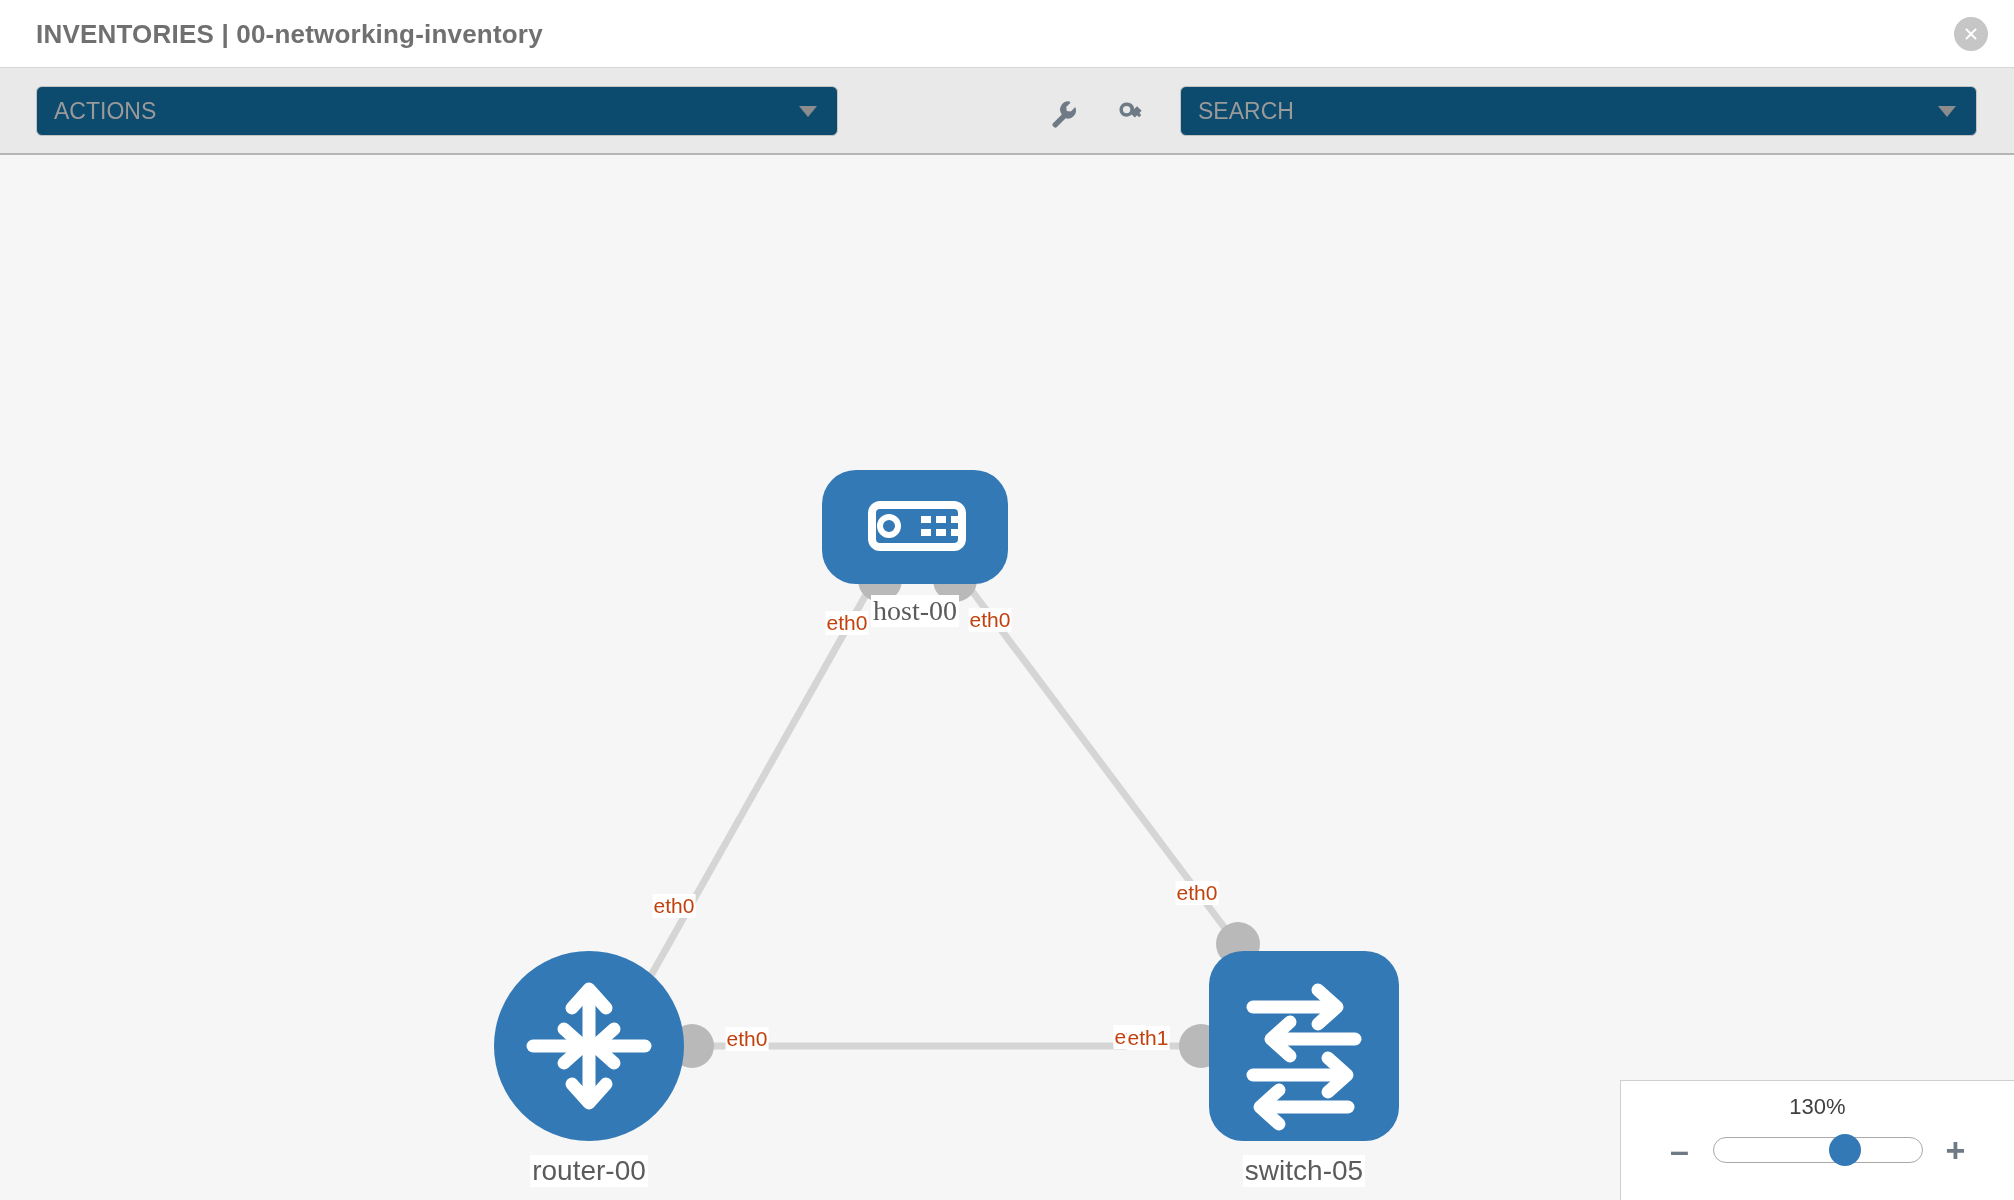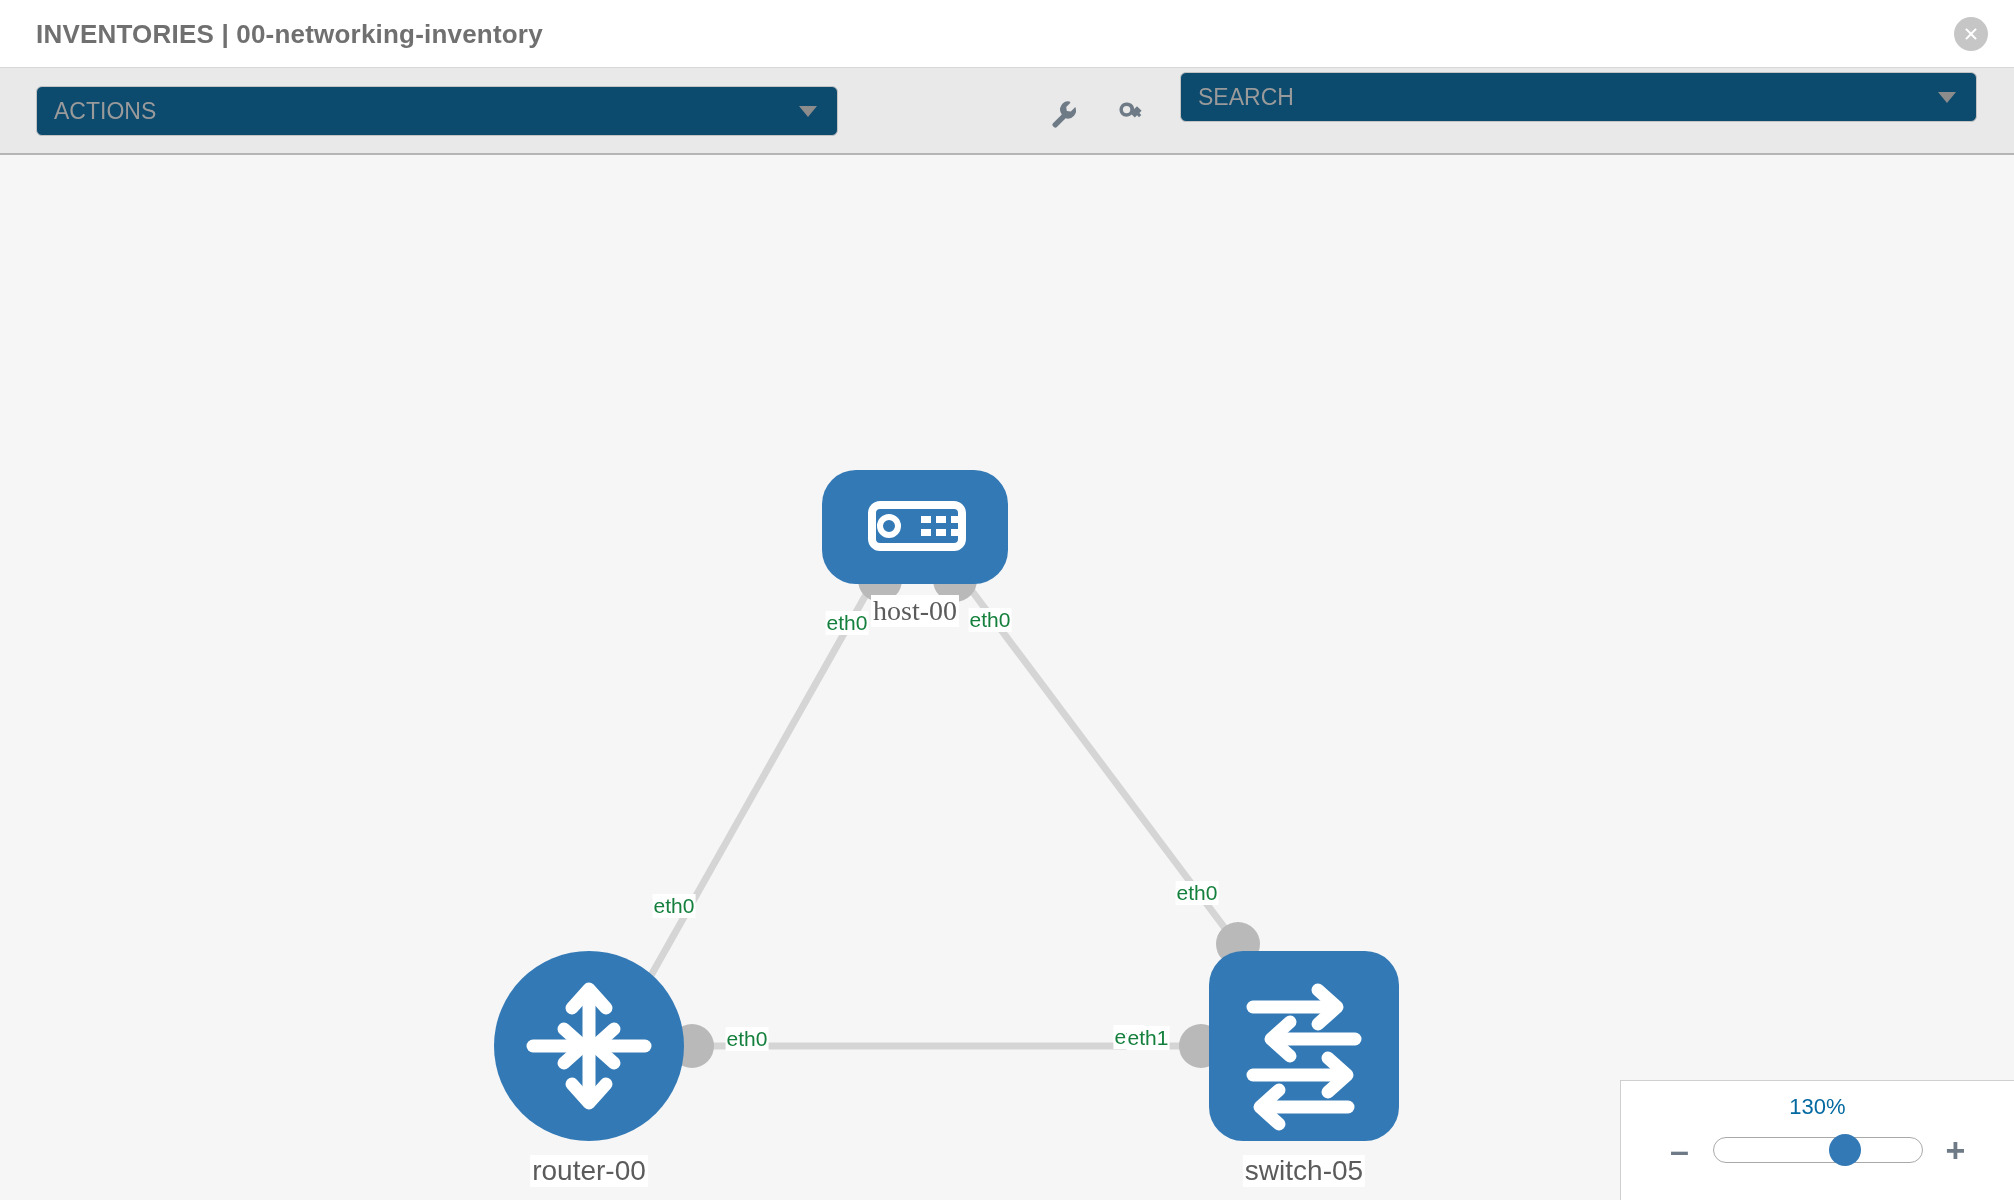--- a/index.html
+++ b/index.html
@@ -68,21 +68,21 @@
     overflow: hidden;
   }
   .caret {
     width: 0; height: 0;
     border-left: 9px solid transparent;
     border-right: 9px solid transparent;
     border-top: 11px solid #8c8c8c;
     margin-right: 20px;
   }
   #actions-select { left: 36px; top: 18px; width: 802px; }
-  #search-select  { left: 1180px; top: 4px; width: 797px; gap: 41px; }
+  #search-select  { left: 1180px; top: 18px; width: 797px; gap: 41px; }
 
   .tool-icon {
     position: absolute;
     top: 28px;
     width: 34px; height: 34px;
     cursor: pointer;
     display: flex;
     align-items: center;
     justify-content: center;
   }
@@ -108,21 +108,21 @@
     font-size: 28px;
     color: #5b5b5b;
     background: #ffffff;
     white-space: nowrap;
     transform: translate(-50%, 0);
     padding: 0 2px;
   }
   .edge-label {
     position: absolute;
     font-size: 21px;
-    color: #15803d;
+    color: #c2410c;
     background: #ffffff;
     white-space: nowrap;
     transform: translate(-50%, -50%);
     padding: 0 1px;
   }
 
   
   .zoom-panel {
     position: absolute;
     left: 1620px;
@@ -133,21 +133,21 @@
     border: 1px solid #cfcfcf;
     border-right: none;
     border-bottom: none;
   }
   .zoom-value {
     position: absolute;
     top: 13px;
     left: 0; right: 0;
     text-align: center;
     font-size: 22px;
-    color: #0369a1;
+    color: #404040;
   }
   .zoom-row {
     position: absolute;
     top: 52px;
     left: 0; right: 0;
     display: flex;
     align-items: center;
     justify-content: center;
     gap: 18px;
   }

